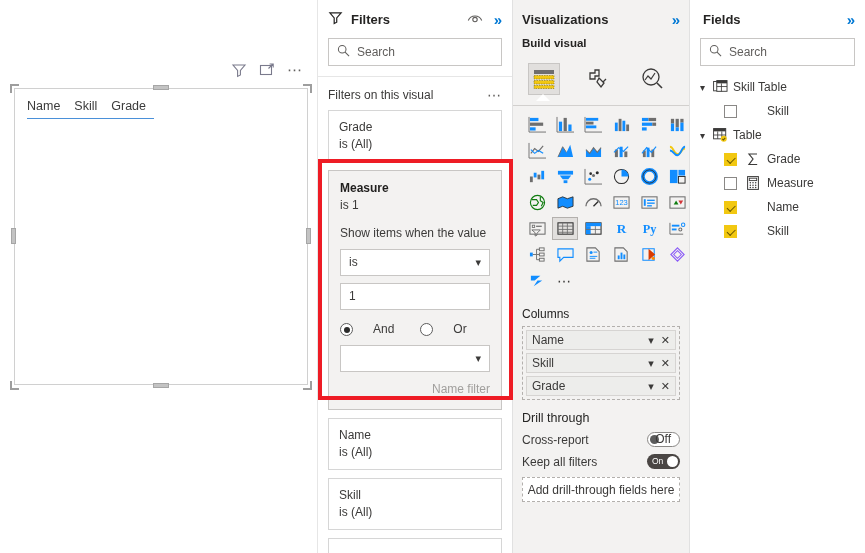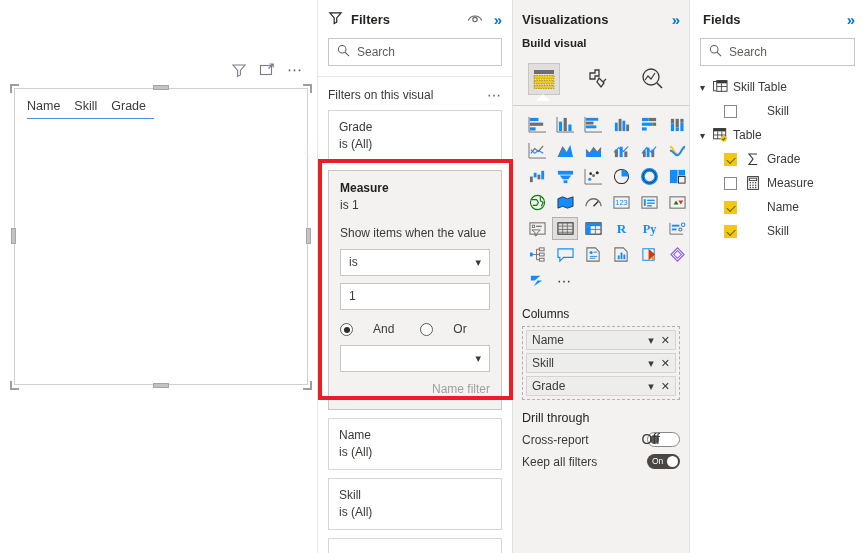--- a/index.html
+++ b/index.html
@@ -160,21 +160,21 @@
     display: flex; align-items: center; padding: 0 5px; font-size: 12px; color: #3b3a39;
     margin-bottom: 3px;
   }
   .well-item:last-child { margin-bottom: 0; }
   .wi-icons { margin-left: auto; display: flex; align-items: center; gap: 7px; color: #3b3a39; font-size: 11px; }
   .drill-label { font-size: 12.5px; color: #252423; margin-top: 11px; }
   .drill-row { display: flex; align-items: center; margin-top: 7px; font-size: 12px; color: #3b3a39; }
   .toggle { margin-left: auto; width: 33px; height: 15px; border-radius: 9px; position: relative; }
   .toggle.off { background: #ffffff; border: 1px solid #8a8886; }
   .toggle.off .knob { position: absolute; left: 2px; top: 2px; width: 9px; height: 9px; border-radius: 50%; background: #5c5c5c; }
-  .toggle.off .tlabel { position: absolute; right: 19px; top: 0px; font-size: 14px; color: #3b3a39; line-height: 13px; }
+  .toggle.off .tlabel { position: absolute; right: 8px; top: 0px; font-size: 12px; color: #3b3a39; line-height: 13px; }
   .toggle.on { background: #4a4644; }
   .toggle.on .knob { position: absolute; right: 2px; top: 2px; width: 11px; height: 11px; border-radius: 50%; background: #ffffff; }
   .toggle.on .tlabel { position: absolute; left: 5px; top: 0px; font-size: 8.5px; color: #ffffff; line-height: 15px; }
   .drill-drop {
     margin-top: 8px; border: 1px dashed #b3b0ad; background: #ffffff;
     height: 25px; display: flex; align-items: center; justify-content: center;
     font-size: 12px; color: #3b3a39;
   }
 
   
@@ -660,20 +660,21 @@
         <span class="tlabel">Off</span>
       </span>
     </div>
     <div class="drill-row">
       <span>Keep all filters</span>
       <span class="toggle on">
         <span class="tlabel">On</span>
         <span class="knob"></span>
       </span>
     </div>
+    <div class="drill-drop">Add drill-through fields here</div>
   </div>
 
   <div class="fields">
     <div class="pane-title-row">
       <span class="pane-title">Fields</span>
       <span class="pane-title-icons">
         <span class="chev">»</span>
       </span>
     </div>
 

